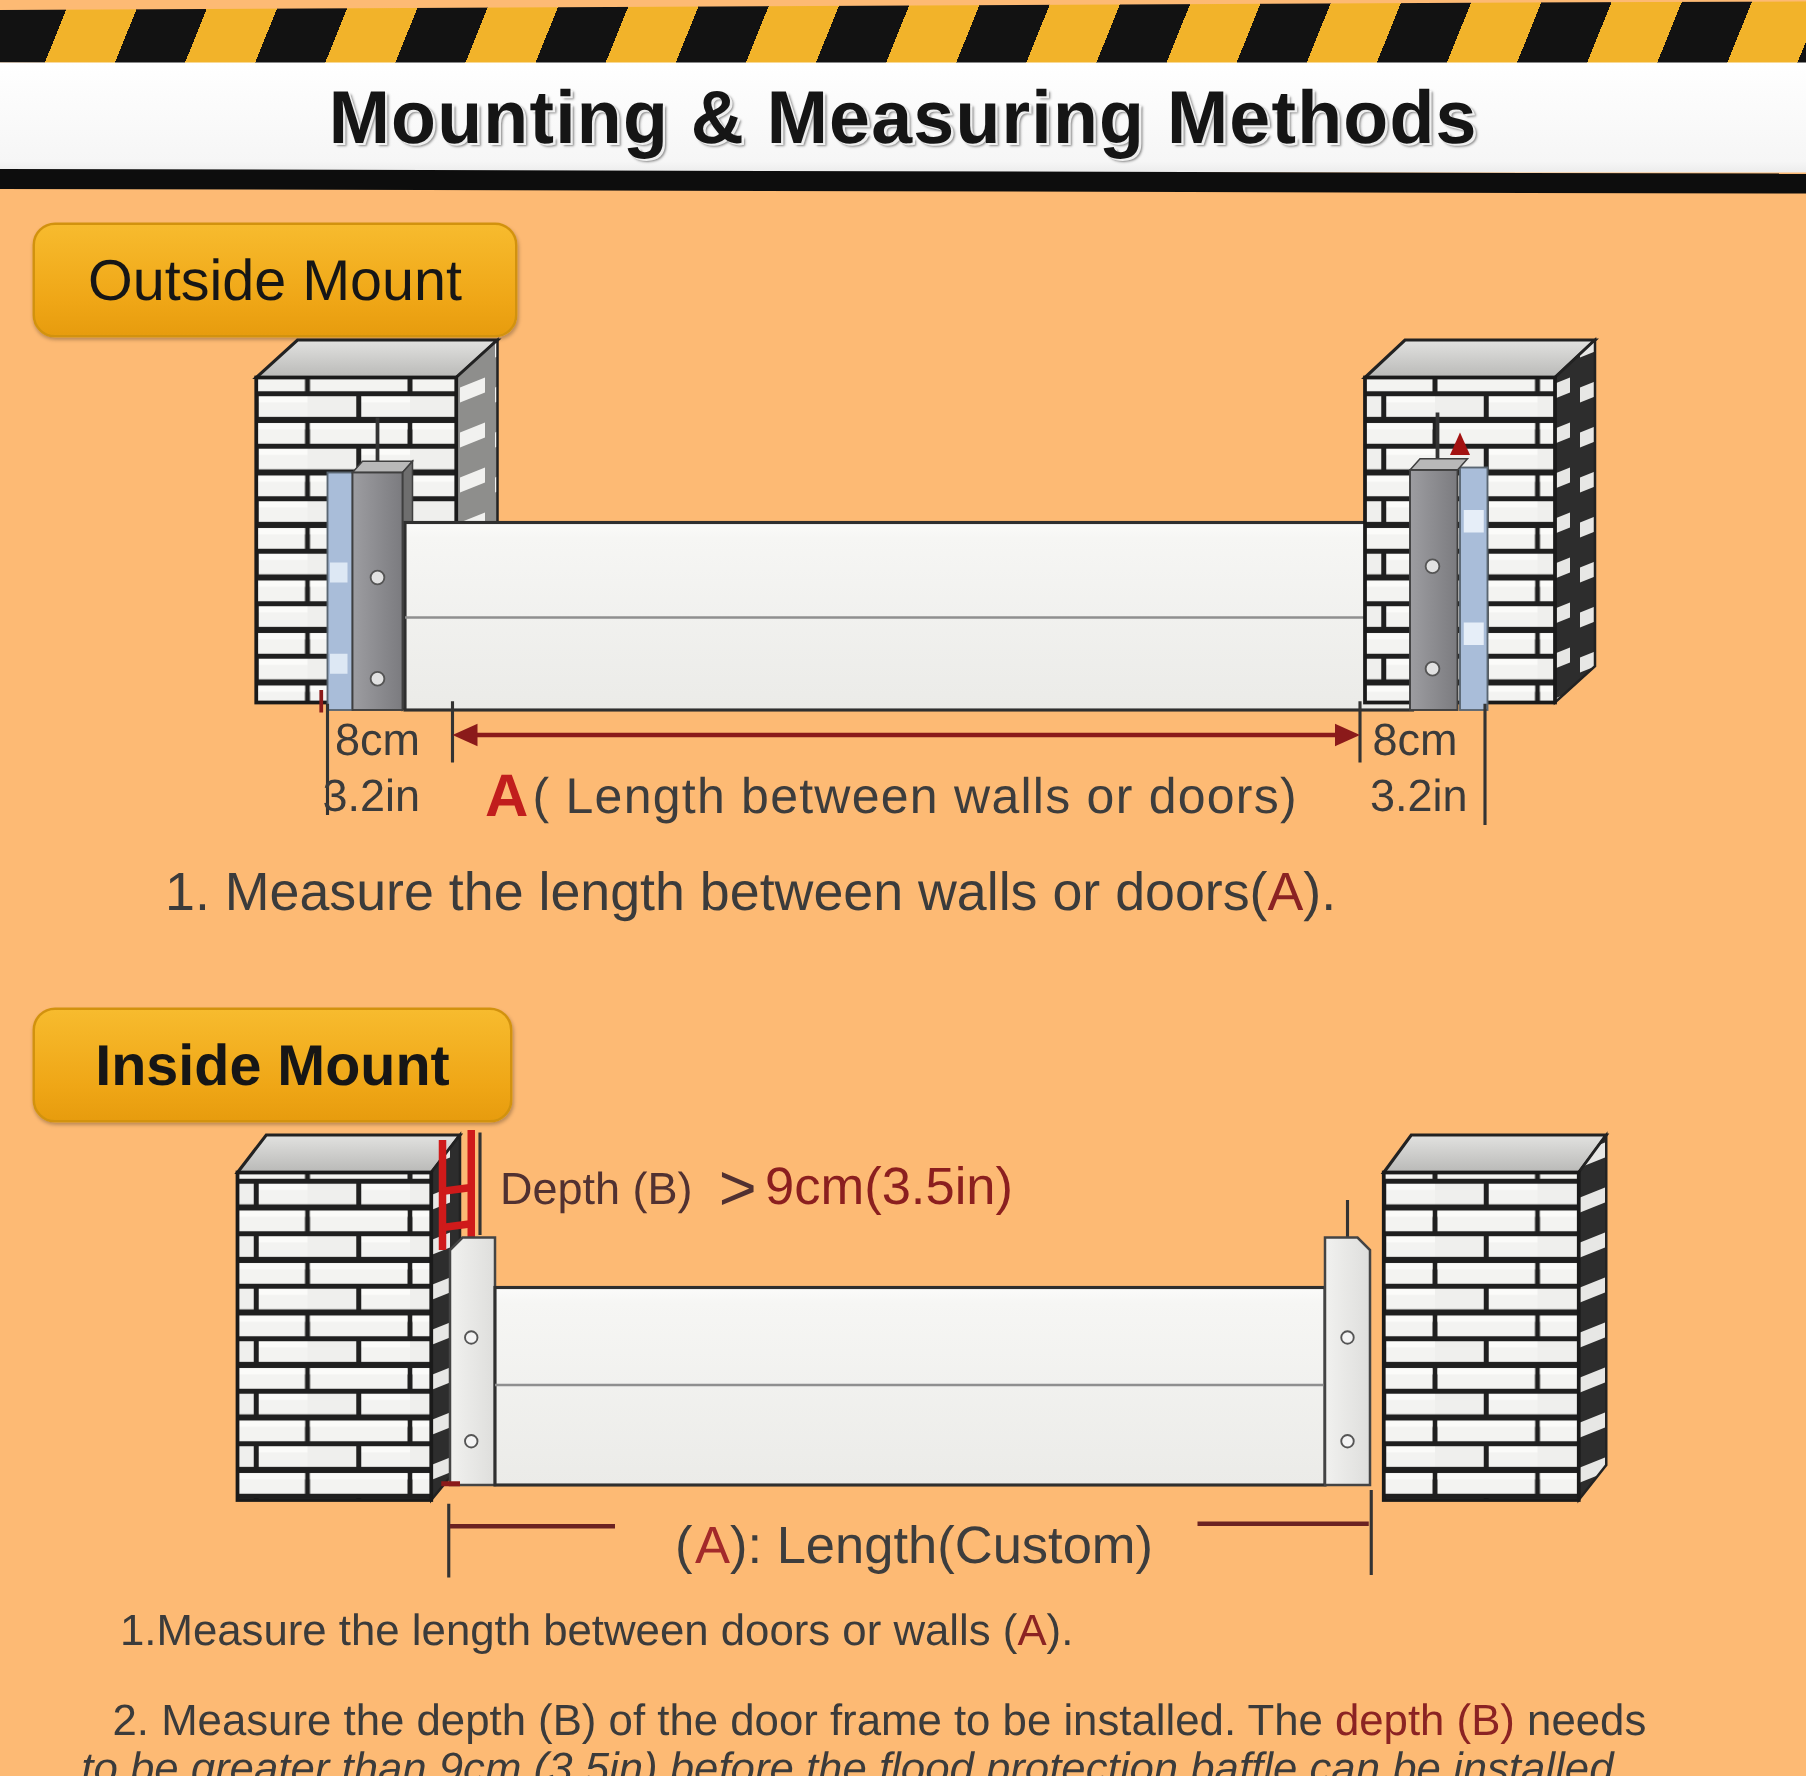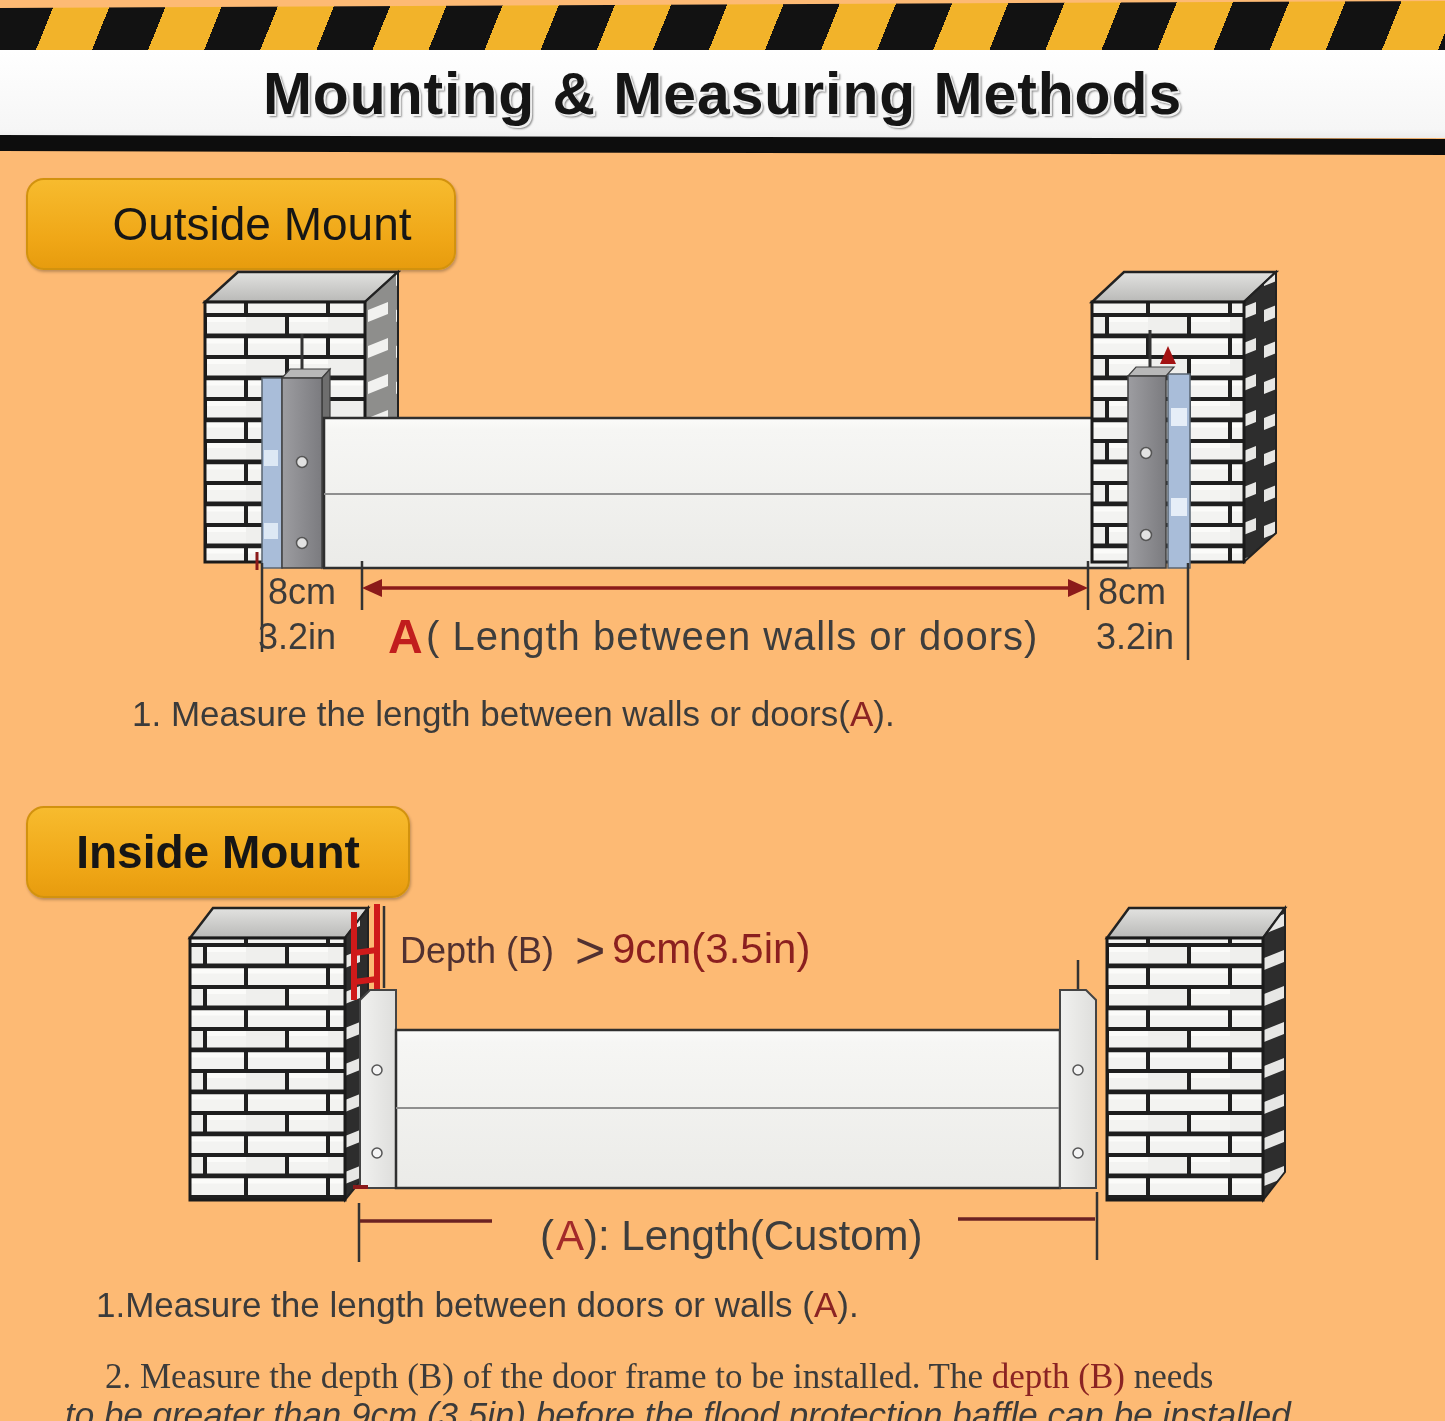--- a/index.html
+++ b/index.html
@@ -34,33 +34,33 @@
   }
   
   .section-label{
     position:absolute;
     background:linear-gradient(180deg,#f7bb2e 0%,#efa616 70%,#e79c0e 100%);
     border:2px solid #d2920e;border-radius:18px;
     box-shadow:1px 2px 3px rgba(0,0,0,.25);
     display:flex;align-items:center;justify-content:center;
     font-size:46px;color:#161616;
   }
-  .label-outside{left:26px;top:178px;width:384px;height:88px;padding-left:42px;}
+  .label-outside{left:26px;top:178px;width:384px;height:88px;}
   .label-inside{left:26px;top:806px;width:380px;height:88px;font-weight:bold;}
   
   .diagram-svg{position:absolute;left:0;top:0;width:1445px;height:1421px;}
   
   .steps{
-    position:absolute;color:#3b3b3b;font-size:35px;line-height:48px;
+    position:absolute;color:#3b3b3b;font-size:43px;line-height:48px;
     white-space:nowrap;
   }
   .steps-outside{left:132px;top:690px;}
   .steps-inside{left:62px;top:1286px;font-size:35px;line-height:38px;}
   .steps-inside .line1{margin-left:34px;margin-bottom:34px;}
-  .steps-inside .line2{margin-left:43px;font-family:Liberation Serif, serif;}
+  .steps-inside .line2{margin-left:28px;}
   .steps-inside .line3{margin-left:3px;font-style:italic;}
   .red-soft{color:#8b2323;}
 </style>
 </head>
 <body>
 
 <div class="page">
 
   <div class="hazard-band"></div>
   <div class="title-band"></div>

